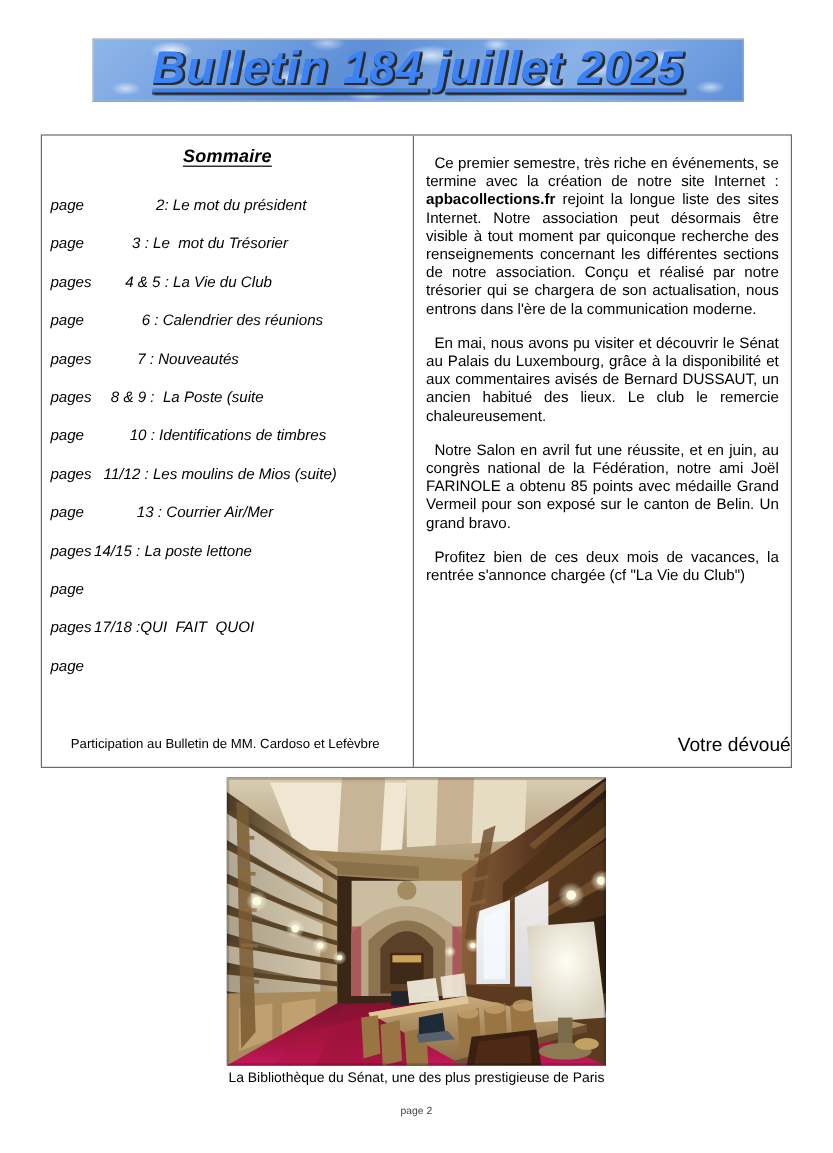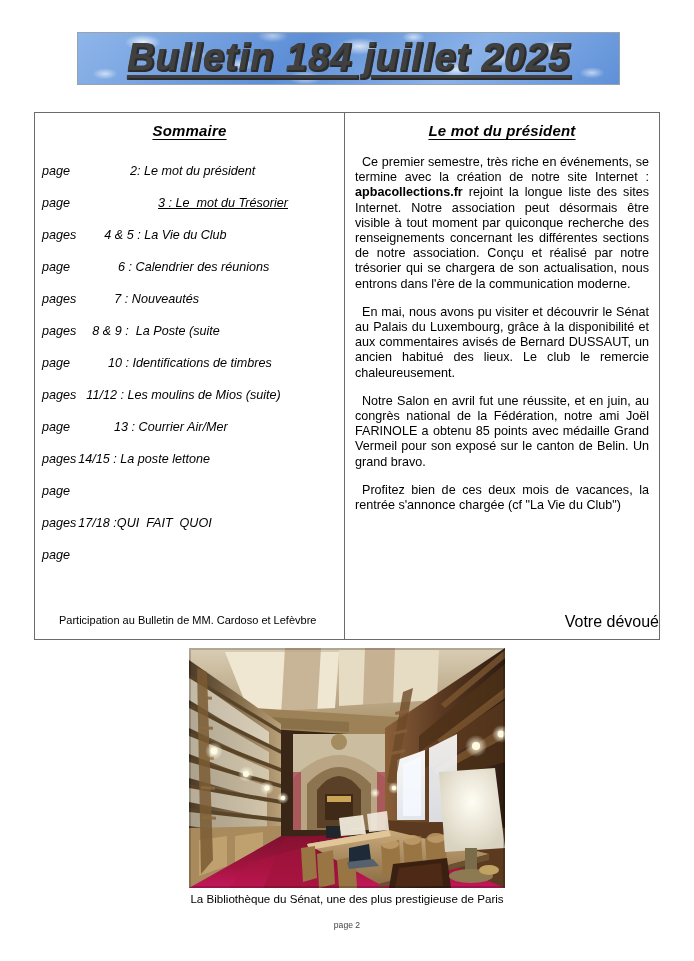--- a/index.html
+++ b/index.html
@@ -51,21 +51,21 @@
     position: absolute;
     inset: 0;
     display: flex;
     align-items: center;
     justify-content: center;
     font-family: "Liberation Sans", sans-serif;
     font-style: italic;
     font-weight: bold;
     font-size: 38px;
     letter-spacing: 1px;
-    color: #404040;
+    color: #3b82f6;
     text-decoration: underline;
     text-underline-offset: 5px;
     text-decoration-thickness: 3px;
     text-shadow:
       2px 2px 0 #2b2b2b,
       1px 1px 0 #2b2b2b,
       2px 0 0 #3a3a3a,
       0 2px 0 #3a3a3a;
     white-space: nowrap;
     padding-bottom: 2px;
@@ -207,21 +207,21 @@
 
   <div id="col-sommaire">
     <div class="col-heading">Sommaire</div>
     <ul id="sommaire-list">
         <li class="sommaire-row">
           <span class="sommaire-label">page</span>
           <span class="sommaire-detail" style="margin-left: 60px;">2: Le mot du président</span>
         </li>
         <li class="sommaire-row">
           <span class="sommaire-label">page</span>
-          <span class="sommaire-detail" style="margin-left: 88px; text-decoration: underline;">3 : Le  mot du Trésorier</span>
+          <span class="sommaire-detail" style="margin-left: 40px;">3 : Le  mot du Trésorier</span>
         </li>
         <li class="sommaire-row">
           <span class="sommaire-label">pages</span>
           <span class="sommaire-detail" style="margin-left: 28px;">4 &amp; 5 : La Vie du Club</span>
         </li>
         <li class="sommaire-row">
           <span class="sommaire-label">page</span>
           <span class="sommaire-detail" style="margin-left: 48px;">6 : Calendrier des réunions</span>
         </li>
         <li class="sommaire-row">
@@ -256,21 +256,20 @@
           <span class="sommaire-detail" style="margin-left: 2px;">17/18 :QUI  FAIT  QUOI</span>
         </li>
         <li class="sommaire-row">
           <span class="sommaire-label">page</span>
         </li>
       </ul>
     <div id="participation-note">Participation au Bulletin de MM. Cardoso et Lefèvbre</div>
   </div>
 
   <div id="col-president">
-    <div class="col-heading">Le mot du président</div>
     <div id="president-body">
         <p class="pres-para first"><span>Ce premier semestre, très riche en événements, se termine avec la création de notre site Internet : </span><span class="pres-site">apbacollections.fr</span><span> rejoint la longue liste des sites Internet. Notre association peut désormais être visible à tout moment par quiconque recherche des renseignements concernant les différentes sections de notre association. Conçu et réalisé par notre trésorier qui se chargera de son actualisation, nous entrons dans l'ère de la communication moderne.</span></p>
         <p class="pres-para">En mai, nous avons pu visiter et découvrir le Sénat au Palais du Luxembourg, grâce à la disponibilité et aux commentaires avisés de Bernard DUSSAUT, un ancien habitué des lieux. Le club le remercie chaleureusement.</p>
         <p class="pres-para">Notre Salon en avril fut une réussite, et en juin, au congrès national de la Fédération, notre ami Joël FARINOLE a obtenu 85 points avec médaille Grand Vermeil pour son exposé sur le canton de Belin. Un grand bravo.</p>
         <p class="pres-para">Profitez bien de ces deux mois de vacances, la rentrée s'annonce chargée (cf "La Vie du Club")</p>
       </div>
     <div id="signature">Votre dévoué</div>
   </div>
 </div>
 

